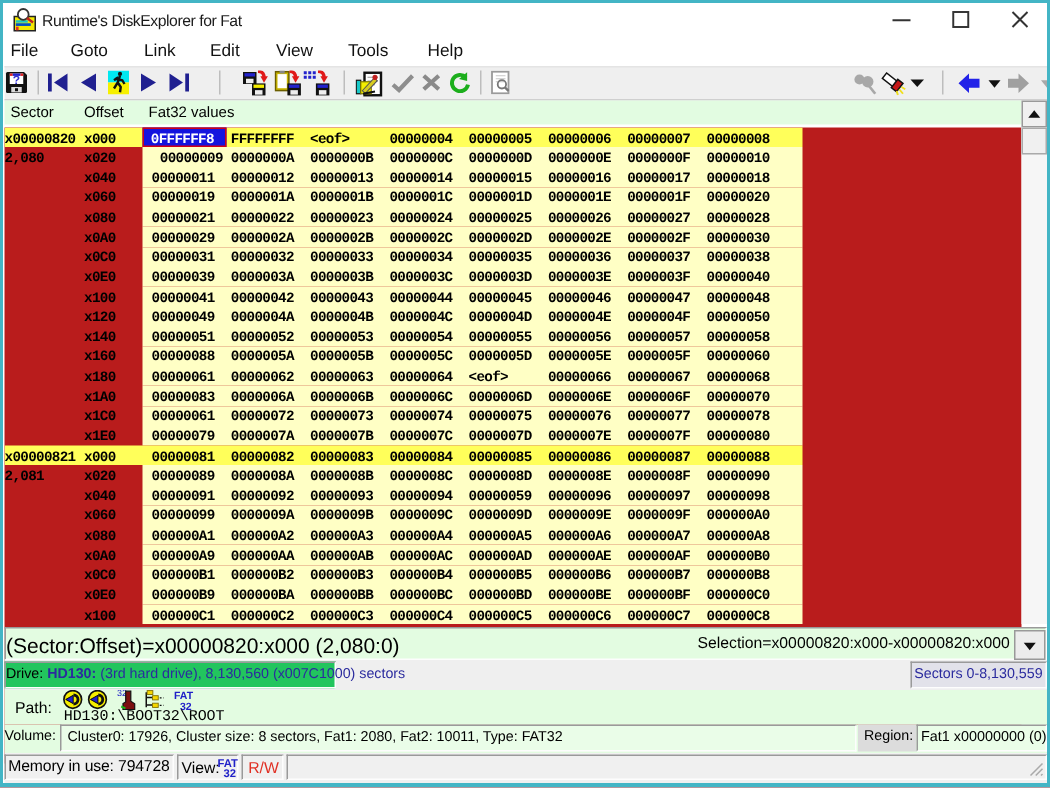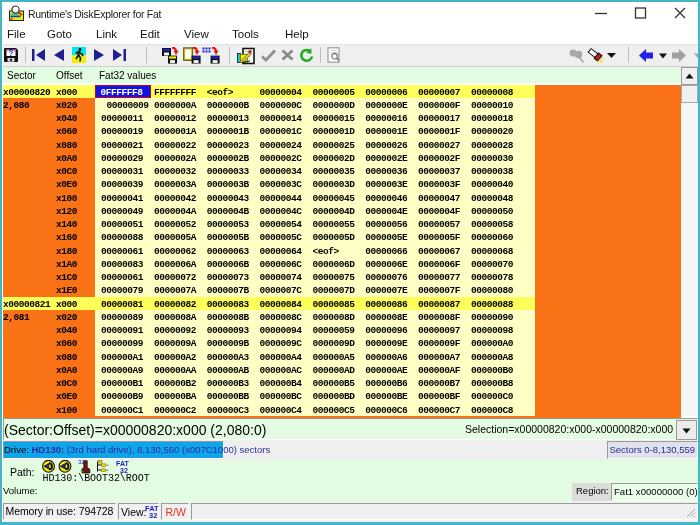--- a/index.html
+++ b/index.html
@@ -16,21 +16,21 @@
   #menubar{position:absolute;left:2.5px;top:24px;width:695px;height:20px;background:#fff}
   .mi{position:absolute;top:3.5px;font-size:11.5px;color:#111}
   #toolbar{position:absolute;left:2.5px;top:44px;width:695px;height:22.5px;
            background:#EFEFEF;border-top:1px solid #E4E4E4;border-bottom:1px solid #CFCFCF;box-sizing:border-box}
   .tsep{position:absolute;top:3px;width:1px;height:16px;background:#BDBDBD}
   
   #thead{position:absolute;left:2.5px;top:67px;width:678px;height:16px;background:#E2FCE1;
          border-bottom:1.5px solid #fff}
   #thead span{position:absolute;top:2.5px;font-size:10px;color:#000}
   
-  #data{position:absolute;left:2.5px;top:85px;width:678px;height:424px;background:#f97316;overflow:hidden}
+  #data{position:absolute;left:2.5px;top:85px;width:678px;height:424px;background:#b91c1c;overflow:hidden}
   .row{position:absolute;left:0;width:678px;height:13.25px}
   .row.pr::before{content:"";position:absolute;left:92.5px;top:0;width:440px;height:13.25px;background:#FFFFC5}
   .row.br{background:#FFFF5A;width:532.5px}
   .dt{position:absolute;top:1.5px;font-family:"Liberation Mono",monospace;
       font-size:9.5px;font-weight:700;letter-spacing:-0.45px;color:#000;white-space:pre}
   #selcell{position:absolute;left:95px;top:85px;width:56px;height:13.25px;background:#1414DE;
            border:1.5px solid #CF0018;box-sizing:border-box;z-index:5}
   #selcell .dt{position:absolute;left:4.5px;top:0.5px;color:#fff}
   
   #sbar{position:absolute;left:680.5px;top:67px;width:17px;height:348.5px;background:#F6F6F6}
@@ -499,21 +499,21 @@
 <div class="band sunk" style="top:417.5px;height:22.5px;background:#E3FCE1">
  <span class="lbl abs" style="left:0.5px;top:3px;font-size:14px">(Sector:Offset)=x00000820:x000 (2,080:0)</span>
  <span class="lbl abs" style="left:461.5px;top:4px;font-size:10.5px">Selection=x00000820:x000-x00000820:x000</span>
  <div class="abs" style="left:672.5px;top:1px;width:21px;height:20px;background:#ECECEC;border:1px solid #999;box-sizing:border-box">
   <svg class="abs" style="left:5px;top:7px" width="9" height="6" viewBox="0 0 9 6">
         <path d="M0.5 0.5 L4.5 5.5 L8.5 0.5 Z" fill="#111"></path>
       </svg>
  </div>
 </div>
 <div class="band" style="top:440px;height:19.5px;background:#EFEFEF">
- <div class="abs sunk" style="left:0;top:1px;width:221px;height:17.5px;background:#0ea5e9">
+ <div class="abs sunk" style="left:0;top:1px;width:221px;height:17.5px;background:#22c55e">
   <span class="lbl abs" style="left:0.5px;top:1.5px;font-size:9.5px">Drive: <b class="navy">HD130:</b> <span class="navy">(3rd hard drive), 8,130,560 (x007C1000) sectors</span></span>
  </div>
  <div class="abs sunk" style="left:604px;top:1px;width:91px;height:17.5px;background:#E2E2EA">
   <span class="lbl navy abs" style="left:2px;top:2px;font-size:9.5px">Sectors 0-8,130,559</span>
  </div>
 </div>
 <div class="band" style="top:459.5px;height:23px;background:#E3FCE1">
  <span class="lbl abs" style="left:7.5px;top:6px;font-size:10.5px">Path:</span>
  <svg class="abs" style="left:39.5px;top:0.5px" width="100" height="14" viewBox="0 0 100 14">
   <g>
@@ -538,20 +538,23 @@
    <rect x="6.2" y="8.8" width="3.8" height="2.8" fill="#F5D800" stroke="#806f00" stroke-width="0.6"></rect>
    <path d="M11 5.2 H13.5 M11 10.2 H13.5" stroke="#111" stroke-width="0.9" stroke-dasharray="1.2 1"></path>
   </g>
   <text x="74" y="6" font-size="7" font-weight="bold" fill="#2020C8" font-family="Liberation Sans">FAT</text>
   <text x="78" y="13" font-size="7" font-weight="bold" fill="#2020C8" font-family="Liberation Sans">32</text>
  </svg>
  <span class="abs" style="left:40px;top:13.8px;font-family:'Liberation Mono',monospace;font-size:10px;font-weight:400;letter-spacing:-0.05px;white-space:pre">HD130:\BOOT32\ROOT</span>
 </div>
 <div class="band" style="top:482.5px;height:19px;background:#E3FCE1">
  <span class="lbl abs" style="left:0.5px;top:2px;font-size:9.5px">Volume:</span>
+ <div class="abs sunk" style="left:37.5px;top:0.5px;width:531px;height:18px;background:#EAFDE8">
+  <span class="lbl abs" style="left:4px;top:1.5px;font-size:9.5px">Cluster0: 17926, Cluster size: 8 sectors, Fat1: 2080, Fat2: 10011, Type: FAT32</span>
+ </div>
  <div class="abs" style="left:569.5px;top:0.5px;width:39px;height:18px;background:#DCDCDC">
   <span class="lbl abs" style="left:4px;top:1.5px;font-size:9.5px">Region:</span>
  </div>
  <div class="abs sunk" style="left:608.5px;top:0.5px;width:86.5px;height:18px;background:#EAFDE8">
   <span class="lbl abs" style="left:2px;top:1.5px;font-size:9.6px">Fat1 x00000000 (0)</span>
  </div>
 </div>
 <div class="band" style="top:501.5px;height:20px;background:#F0F0F0">
  <div class="abs sunk" style="left:0px;top:1.5px;width:113px;height:17px">
   <span class="lbl abs" style="left:2px;top:1px;font-size:10.5px;letter-spacing:-0.1px">Memory in use: 794728</span>

